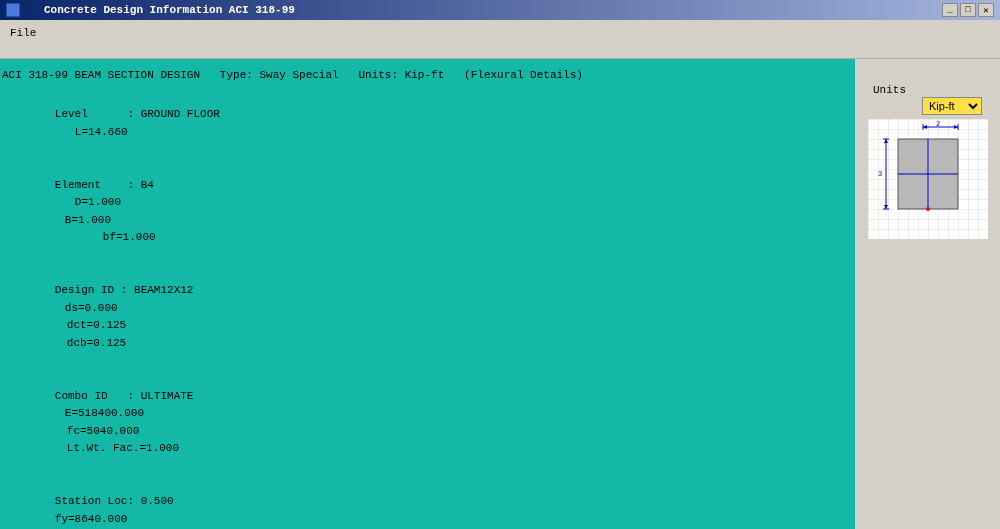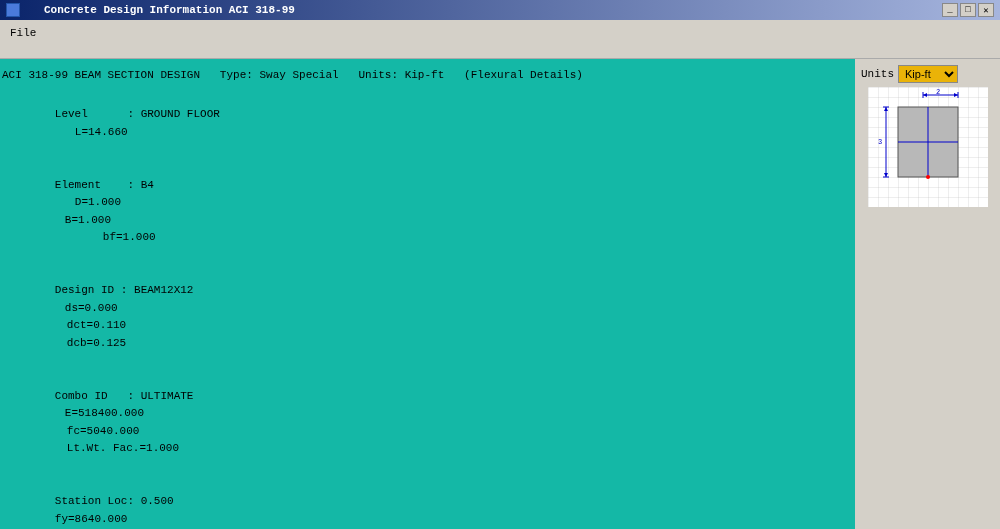--- a/index.html
+++ b/index.html
@@ -79,35 +79,36 @@
       width: 145px;
       padding: 6px;
       display: flex;
       flex-direction: column;
       align-items: center;
       background: #d4d0c8;
     }
     .units-bar {
       display: flex;
       align-items: center;
-      gap: 4px;
+      gap: 16px;
       margin-bottom: 4px;
       width: 100%;
-      justify-content: flex-start;
+      justify-content: center;
     }
     .units-label {
       font-size: 11px;
     }
     .units-dropdown {
-      background: #eab308;
+      background: #fde047;
       border: 1px solid #888;
       font-size: 11px;
       padding: 0 2px;
       height: 18px;
       width: 60px;
+      margin-top: 32px;
     }
     .section-canvas {
       width: 120px;
       height: 120px;
       background: #d4d0c8;
       position: relative;
     }
     .grid-canvas {
       width: 120px;
       height: 120px;
@@ -150,21 +151,21 @@
       </div>
       <div class="info-line">
         <span>Element    : </span><span>B4</span>
         <span style="margin-left:20px;">D=1.000</span>
         <span style="margin-left:10px;">B=1.000</span>
         <span style="margin-left:48px;">bf=1.000</span>
       </div>
       <div class="info-line">
         <span>Design ID : </span><span>BEAM12X12</span>
         <span style="margin-left:10px;">ds=0.000</span>
-        <span style="margin-left:12px;">dct=0.110</span>
+        <span style="margin-left:12px;">dct=0.125</span>
         <span style="margin-left:12px;">dcb=0.125</span>
       </div>
       <div class="info-line">
         <span>Combo ID   : </span><span>ULTIMATE</span>
         <span style="margin-left:10px;">E=518400.000</span>
         <span style="margin-left:12px;">fc=5040.000</span>
         <span style="margin-left:12px;">Lt.Wt. Fac.=1.000</span>
       </div>
       <div class="info-line">
         <span>Station Loc: </span><span>0.500</span>

